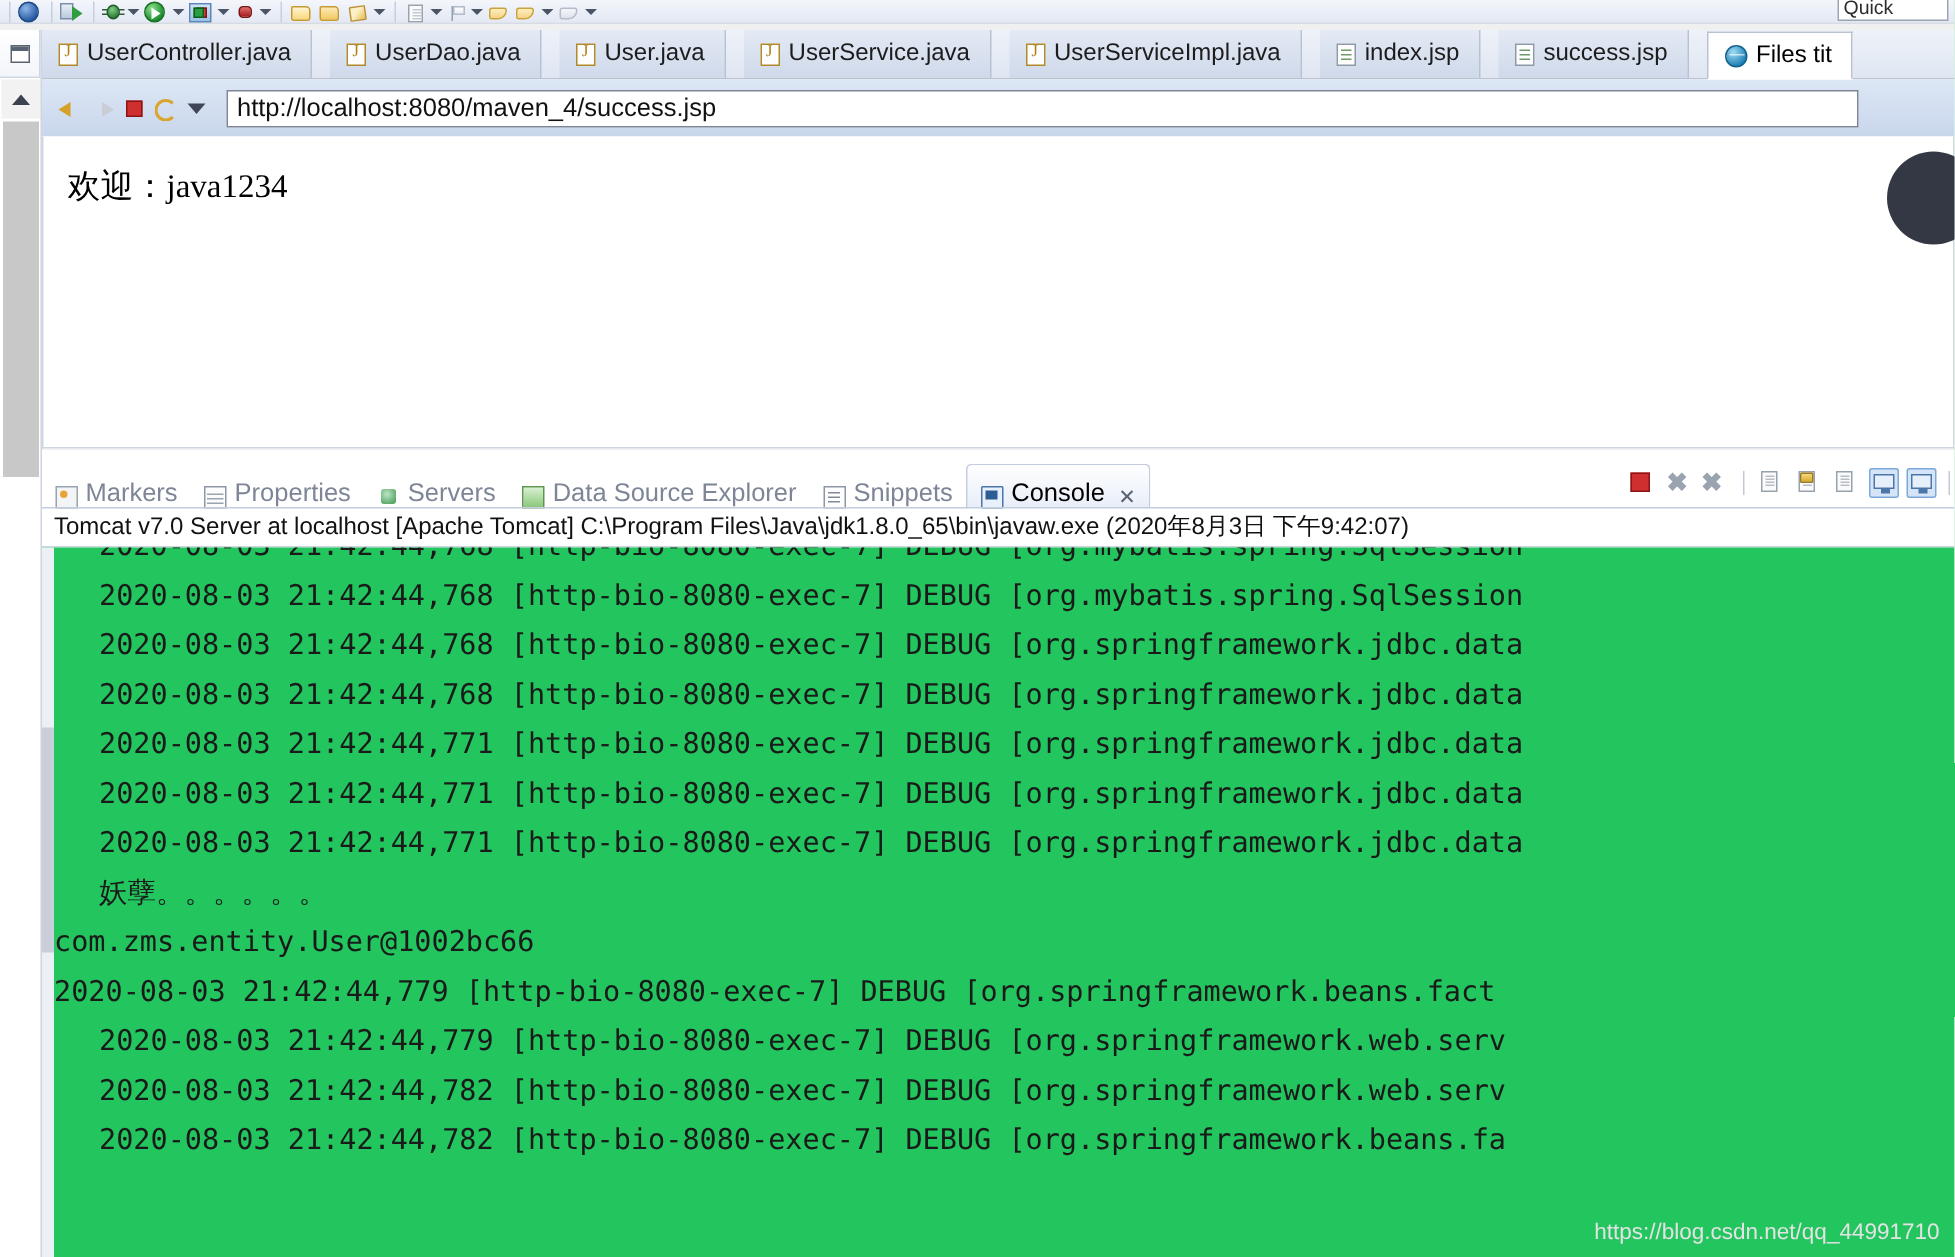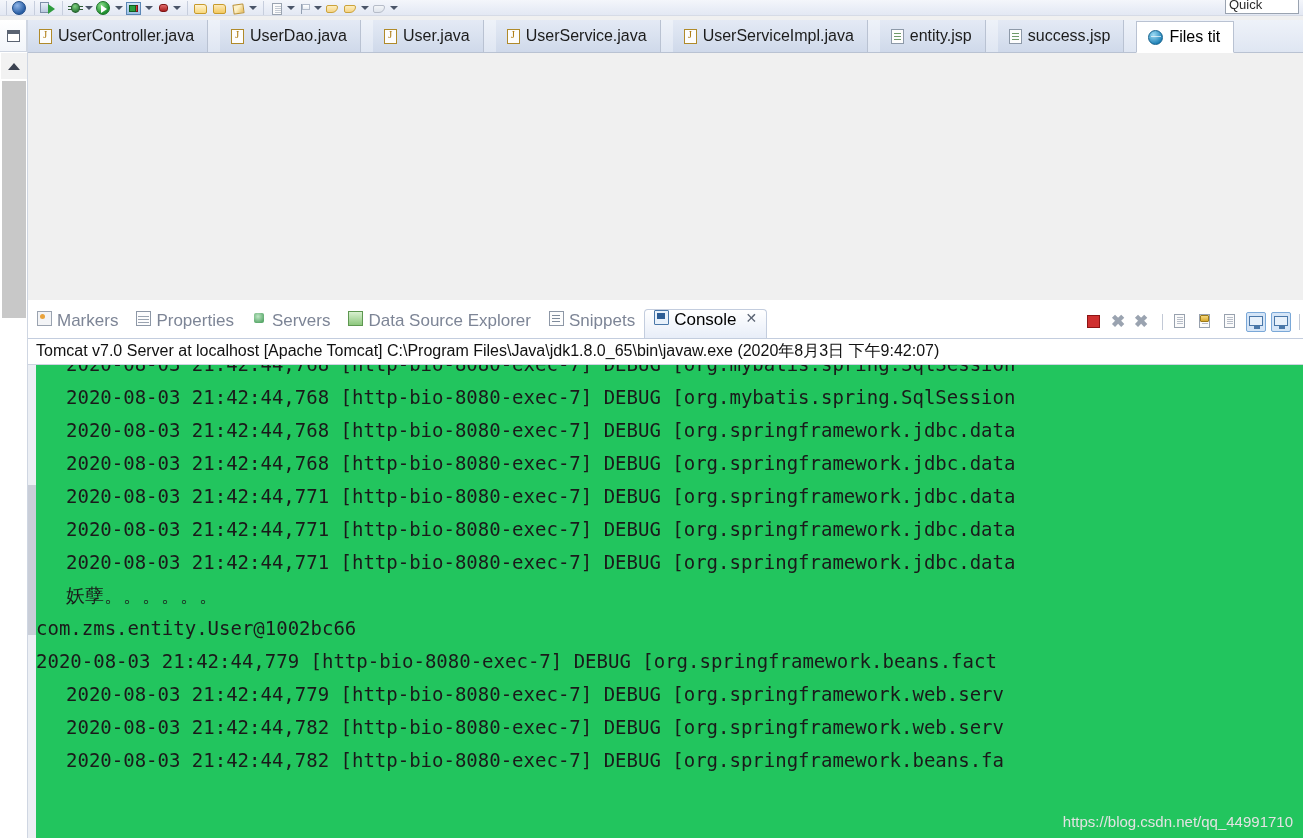--- a/index.html
+++ b/index.html
@@ -173,21 +173,21 @@
     background:#343845;
   }
 
   
   .viewpanel { position:absolute; left:28px; top:300px; width:1275px; height:538px; background:#fff; }
   .viewtabs {
     position:absolute; left:0; top:8px; width:1275px; height:31px;
     display:flex; align-items:flex-end;
   }
   .vtab {
-    display:flex; align-items:flex-start; gap:5px; height:28px; padding:0 9px;
+    display:flex; align-items:flex-end; gap:5px; height:28px; padding:0 9px;
     font-size:17px; color:#7d8596; white-space:nowrap;
   }
   .vtab.active {
     color:#000; background: linear-gradient(to bottom,#ffffff,#e7edf8);
     border-radius:4px 4px 0 0; border:1px solid #c3cdde; border-bottom:none;
     height:30px;
   }
   .vtab .close-x { font-size:14px; color:#5a6372; margin-left:4px; }
   .vico { width:15px; height:15px; position:relative; flex:0 0 auto; }
   .vico.markers { background:#f3f4f6; border:1px solid #9aa3b0; }
@@ -349,32 +349,46 @@
     <div class="tab">
       <span class="tabico java"></span>
       <span>UserService.java</span>
     </div>
     <div class="tab">
       <span class="tabico java"></span>
       <span>UserServiceImpl.java</span>
     </div>
     <div class="tab">
       <span class="tabico jsp"></span>
-      <span>entity.jsp</span>
+      <span>index.jsp</span>
     </div>
     <div class="tab">
       <span class="tabico jsp"></span>
       <span>success.jsp</span>
     </div>
     <div class="tab active">
       <span class="tabico web"></span>
       <span>Files tit</span>
     </div>
   </div>
 
+  <div class="browser">
+    <div class="navbar">
+      <div class="nav-arrow back"></div>
+      <div class="nav-arrow fwd"></div>
+      <div class="nav-stop"></div>
+      <div class="nav-refresh"></div>
+      <div class="nav-caret"></div>
+      <div class="urlbox">http://localhost:8080/maven_4/success.jsp</div>
+    </div>
+    <div class="page">
+      <div class="page-text">欢迎：java1234</div>
+      <div class="dark-circle"></div>
+    </div>
+  </div>
 
   <div class="viewpanel">
 
     <div class="viewtabs">
       <div class="vtab">
         <span class="vico markers"></span>
         <span>Markers</span>
       </div>
       <div class="vtab">
         <span class="vico props"></span>

